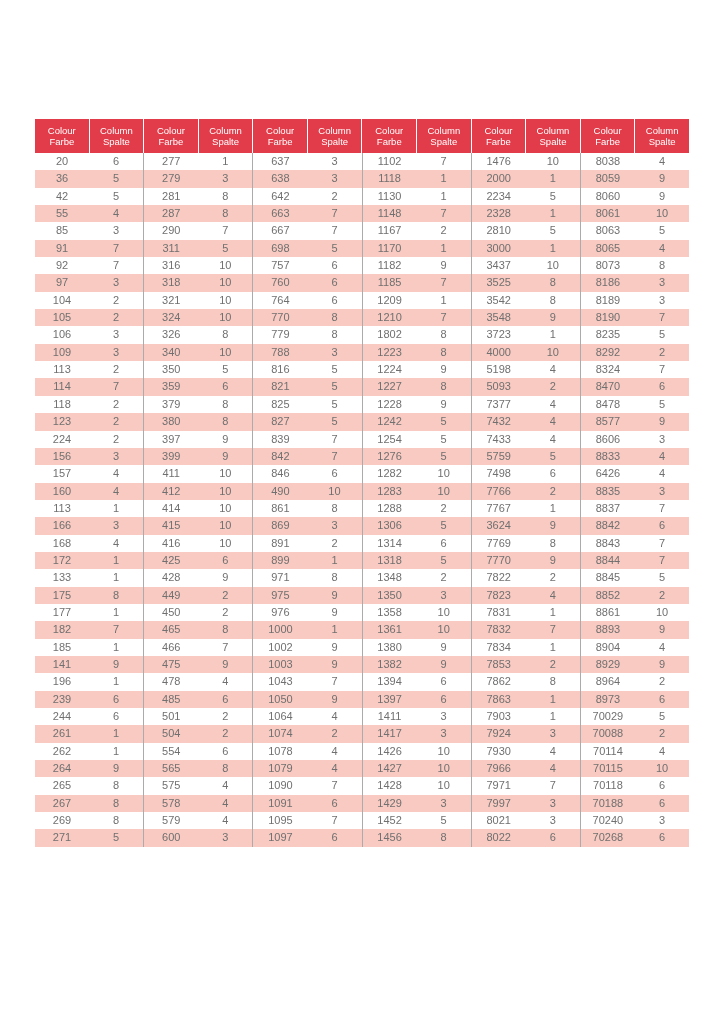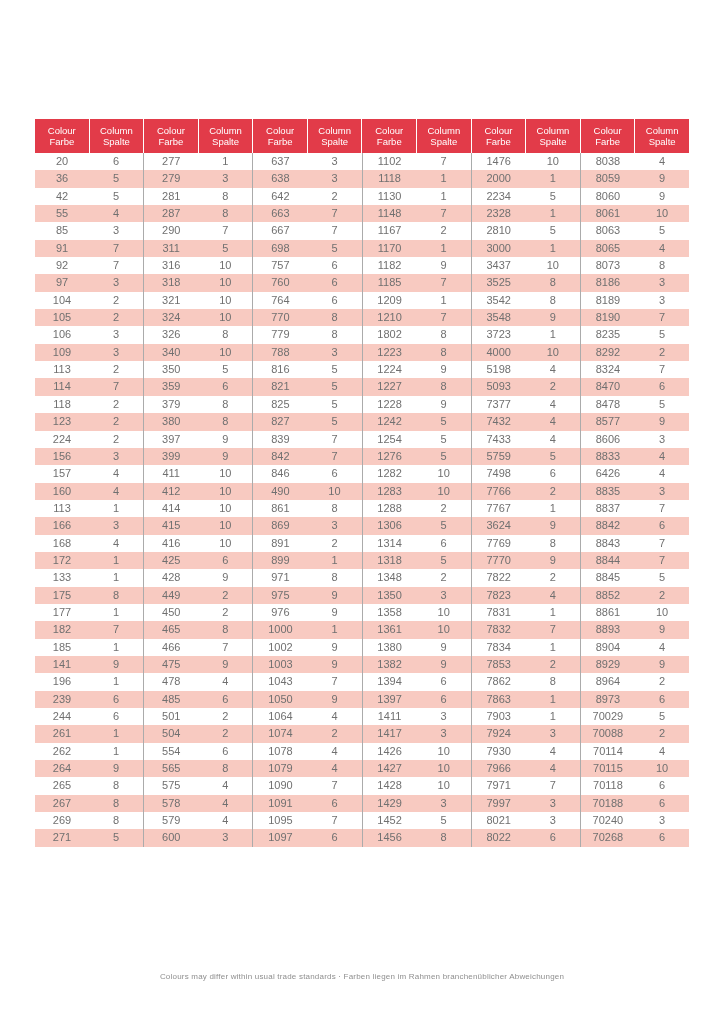--- a/index.html
+++ b/index.html
@@ -1172,14 +1172,13 @@
             <div class="cell">6</div>
           </div>
           <div class="group">
             <div class="cell">70268</div>
             <div class="cell">6</div>
           </div>
         </div>
       </div>
   </div>
 
-  <div class="footer">Colours may differ within usual trade standards · Farben liegen im Rahmen branchenüblicher Abweichungen</div>
 </div>
 
 </body></html>

